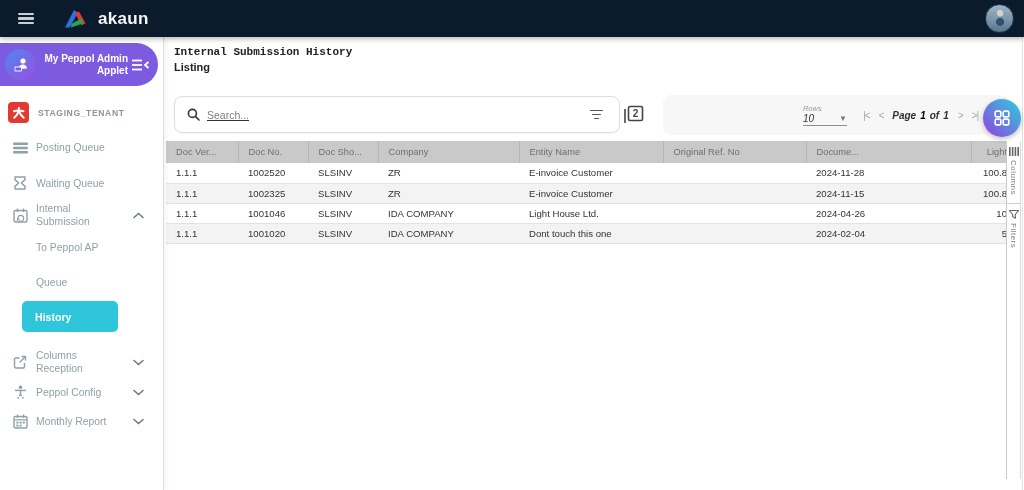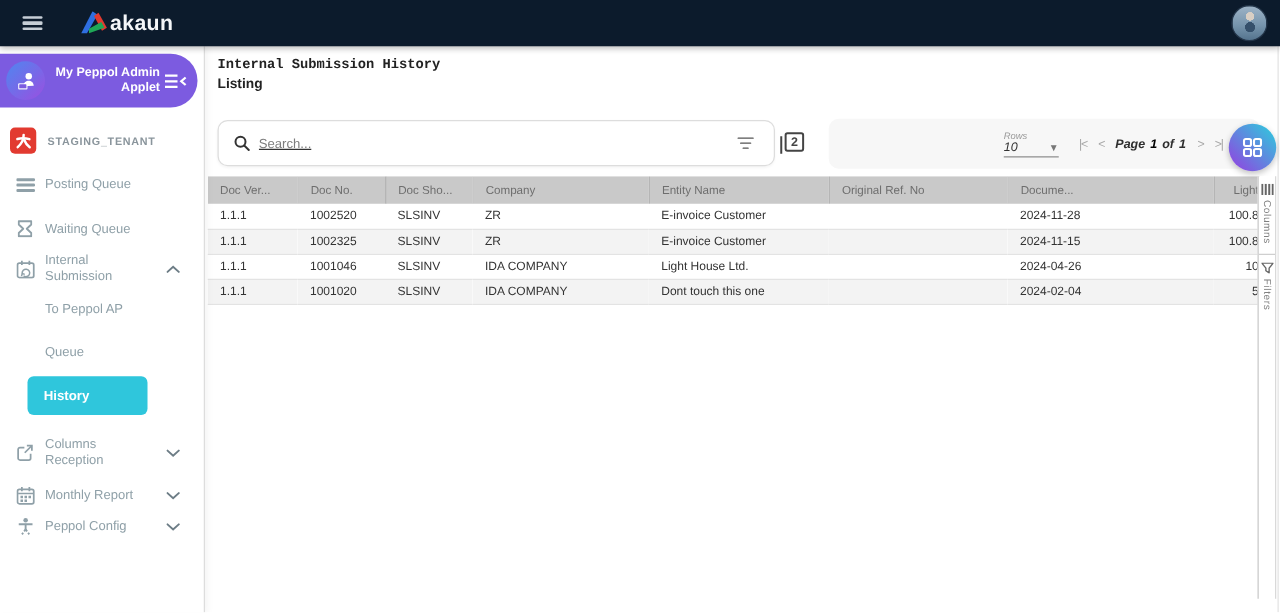--- a/index.html
+++ b/index.html
@@ -4,21 +4,21 @@
 <style>
   * { margin:0; padding:0; box-sizing:border-box; }
   body { font-family:"Liberation Sans", sans-serif; background:#fff; }
   .page { position:relative; width:1024px; height:490px; background:#fff; overflow:hidden; }
 
   
   .topbar { position:absolute; top:0; left:0; width:1024px; height:37px; background:#0c1b2c;
             display:flex; align-items:center; box-shadow:0 2px 5px rgba(0,0,0,.28); z-index:30; }
   .hamburger { width:16px; height:12px; margin-left:18px; display:flex; flex-direction:column; justify-content:space-between; cursor:pointer; }
   .hamburger span { display:block; height:2.4px; background:#c6ced6; border-radius:1px; }
-  .brand { display:flex; align-items:flex-start; margin-left:30px; gap:2px; }
+  .brand { display:flex; align-items:flex-end; margin-left:30px; gap:12px; }
   .brand-text { color:#f4f6f8; font-size:17px; font-weight:bold; letter-spacing:.3px; }
   .avatar { position:absolute; right:10px; top:4px; width:29px; height:29px; border-radius:50%;
             background:
               radial-gradient(circle at 52% 30%, #d9cfc4 0 14%, rgba(0,0,0,0) 15%),
               radial-gradient(circle at 52% 62%, #35506b 0 18%, rgba(0,0,0,0) 19%),
               linear-gradient(180deg,#9db3c6 0%,#7795ad 55%,#55748e 100%);
             border:1px solid #24364a; cursor:pointer; }
 
   
   .sidebar { position:absolute; top:37px; left:0; width:164px; height:453px; background:#fff;
@@ -199,51 +199,51 @@
           <polyline points="8.5,1.5 12.5,1.5 12.5,5.5" fill="none" stroke="#8fa0a8" stroke-width="1.4"></polyline>
           <line x1="6.8" y1="7.2" x2="12.2" y2="1.8" stroke="#8fa0a8" stroke-width="1.4"></line>
         </svg>
       </span>
       <span class="lbl" style="width:62px">Columns Reception</span>
       <svg class="nav-chev" width="11" height="7" viewBox="0 0 11 7">
         <polyline points="1,1.5 5.5,5.5 10,1.5" fill="none" stroke="#6d7d86" stroke-width="1.6" stroke-linecap="round"></polyline>
       </svg>
     </div>
 
+    <div class="nav-item mt10" style="width:153px">
+      <span class="ic">
+        <svg width="13" height="15" viewBox="0 0 13 15">
+          <circle cx="6.5" cy="2.2" r="1.8" fill="#8fa0a8"></circle>
+          <line x1="1" y1="5.4" x2="12" y2="5.4" stroke="#8fa0a8" stroke-width="1.5"></line>
+          <line x1="6.5" y1="5" x2="6.5" y2="9.5" stroke="#8fa0a8" stroke-width="1.5"></line>
+          <line x1="6.5" y1="9.5" x2="3.6" y2="13.5" stroke="#8fa0a8" stroke-width="1.5" stroke-dasharray="2 1.4"></line>
+          <line x1="6.5" y1="9.5" x2="9.4" y2="13.5" stroke="#8fa0a8" stroke-width="1.5" stroke-dasharray="2 1.4"></line>
+        </svg>
+      </span>
+      <span class="lbl">Peppol Config</span>
+      <svg class="nav-chev" width="11" height="7" viewBox="0 0 11 7">
+        <polyline points="1,1.5 5.5,5.5 10,1.5" fill="none" stroke="#6d7d86" stroke-width="1.6" stroke-linecap="round"></polyline>
+      </svg>
+    </div>
+
     <div class="nav-item mt14" style="width:153px">
       <span class="ic">
         <svg width="15" height="15" viewBox="0 0 15 15">
           <rect x="1" y="2.5" width="13" height="11.5" rx="1.5" fill="none" stroke="#8fa0a8" stroke-width="1.4"></rect>
           <line x1="4.5" y1="0.5" x2="4.5" y2="4" stroke="#8fa0a8" stroke-width="1.4"></line>
           <line x1="10.5" y1="0.5" x2="10.5" y2="4" stroke="#8fa0a8" stroke-width="1.4"></line>
           <line x1="1.5" y1="5.8" x2="13.5" y2="5.8" stroke="#8fa0a8" stroke-width="1.2"></line>
           <rect x="3.4" y="7.6" width="2" height="2" fill="#8fa0a8"></rect>
           <rect x="6.6" y="7.6" width="2" height="2" fill="#8fa0a8"></rect>
           <rect x="9.8" y="7.6" width="2" height="2" fill="#8fa0a8"></rect>
           <rect x="3.4" y="10.6" width="2" height="2" fill="#8fa0a8"></rect>
           <rect x="6.6" y="10.6" width="2" height="2" fill="#8fa0a8"></rect>
         </svg>
       </span>
       <span class="lbl">Monthly Report</span>
-      <svg class="nav-chev" width="11" height="7" viewBox="0 0 11 7">
-        <polyline points="1,1.5 5.5,5.5 10,1.5" fill="none" stroke="#6d7d86" stroke-width="1.6" stroke-linecap="round"></polyline>
-      </svg>
-    </div>
-
-    <div class="nav-item mt10" style="width:153px">
-      <span class="ic">
-        <svg width="13" height="15" viewBox="0 0 13 15">
-          <circle cx="6.5" cy="2.2" r="1.8" fill="#8fa0a8"></circle>
-          <line x1="1" y1="5.4" x2="12" y2="5.4" stroke="#8fa0a8" stroke-width="1.5"></line>
-          <line x1="6.5" y1="5" x2="6.5" y2="9.5" stroke="#8fa0a8" stroke-width="1.5"></line>
-          <line x1="6.5" y1="9.5" x2="3.6" y2="13.5" stroke="#8fa0a8" stroke-width="1.5" stroke-dasharray="2 1.4"></line>
-          <line x1="6.5" y1="9.5" x2="9.4" y2="13.5" stroke="#8fa0a8" stroke-width="1.5" stroke-dasharray="2 1.4"></line>
-        </svg>
-      </span>
-      <span class="lbl">Peppol Config</span>
       <svg class="nav-chev" width="11" height="7" viewBox="0 0 11 7">
         <polyline points="1,1.5 5.5,5.5 10,1.5" fill="none" stroke="#6d7d86" stroke-width="1.6" stroke-linecap="round"></polyline>
       </svg>
     </div>
   </div>
 
   <div class="main">
     <div class="page-title">Internal Submission History</div>
     <div class="page-subtitle">Listing</div>
 

